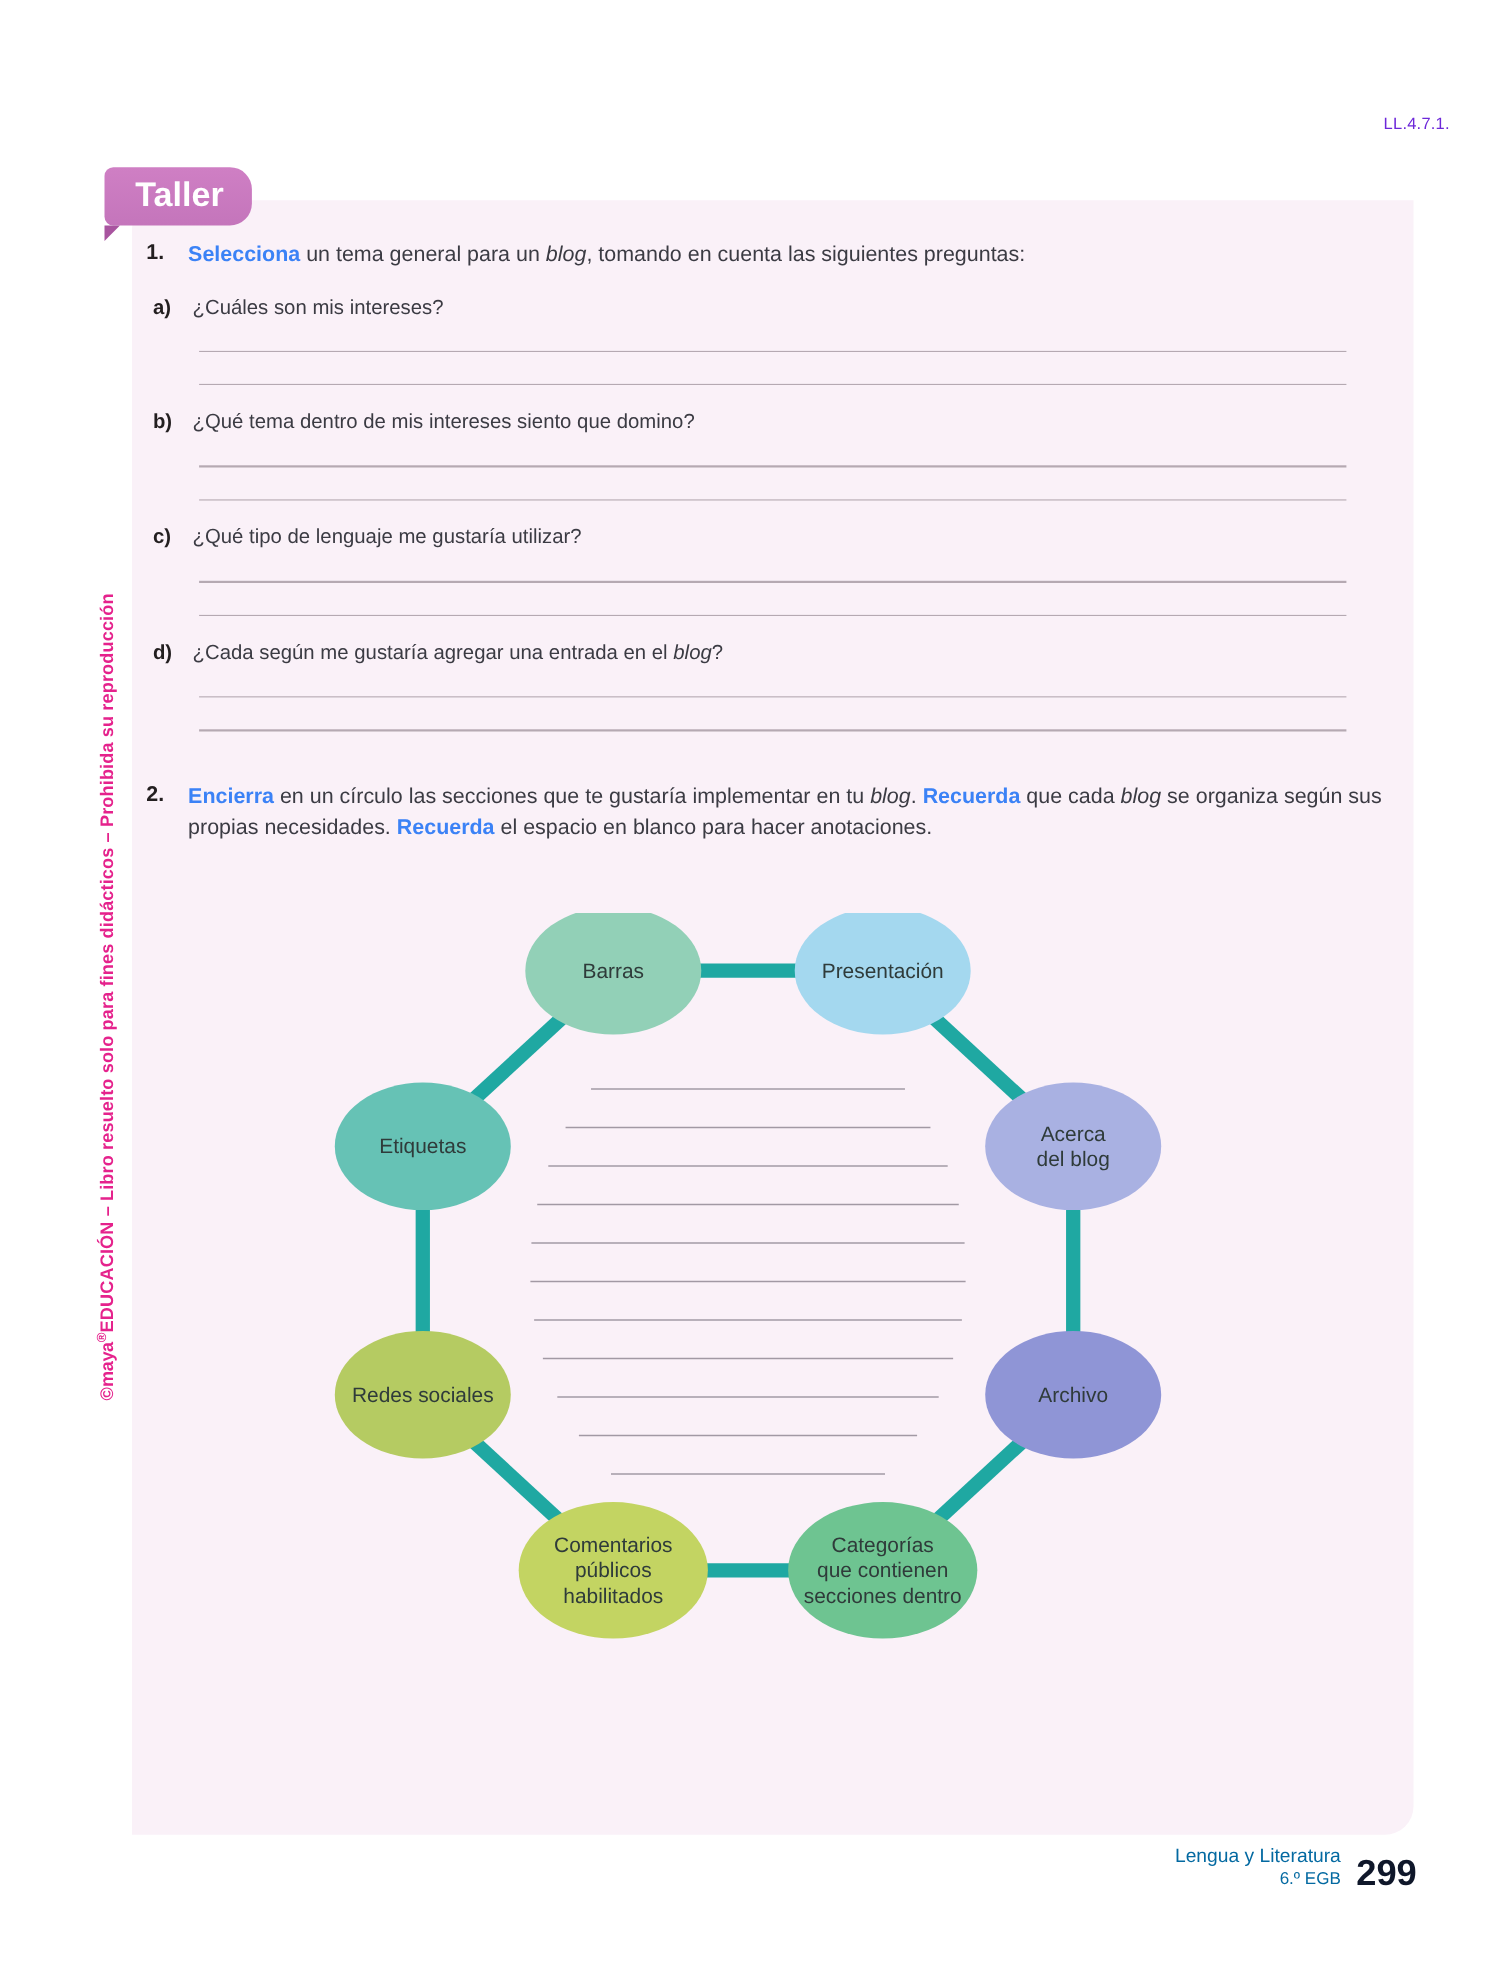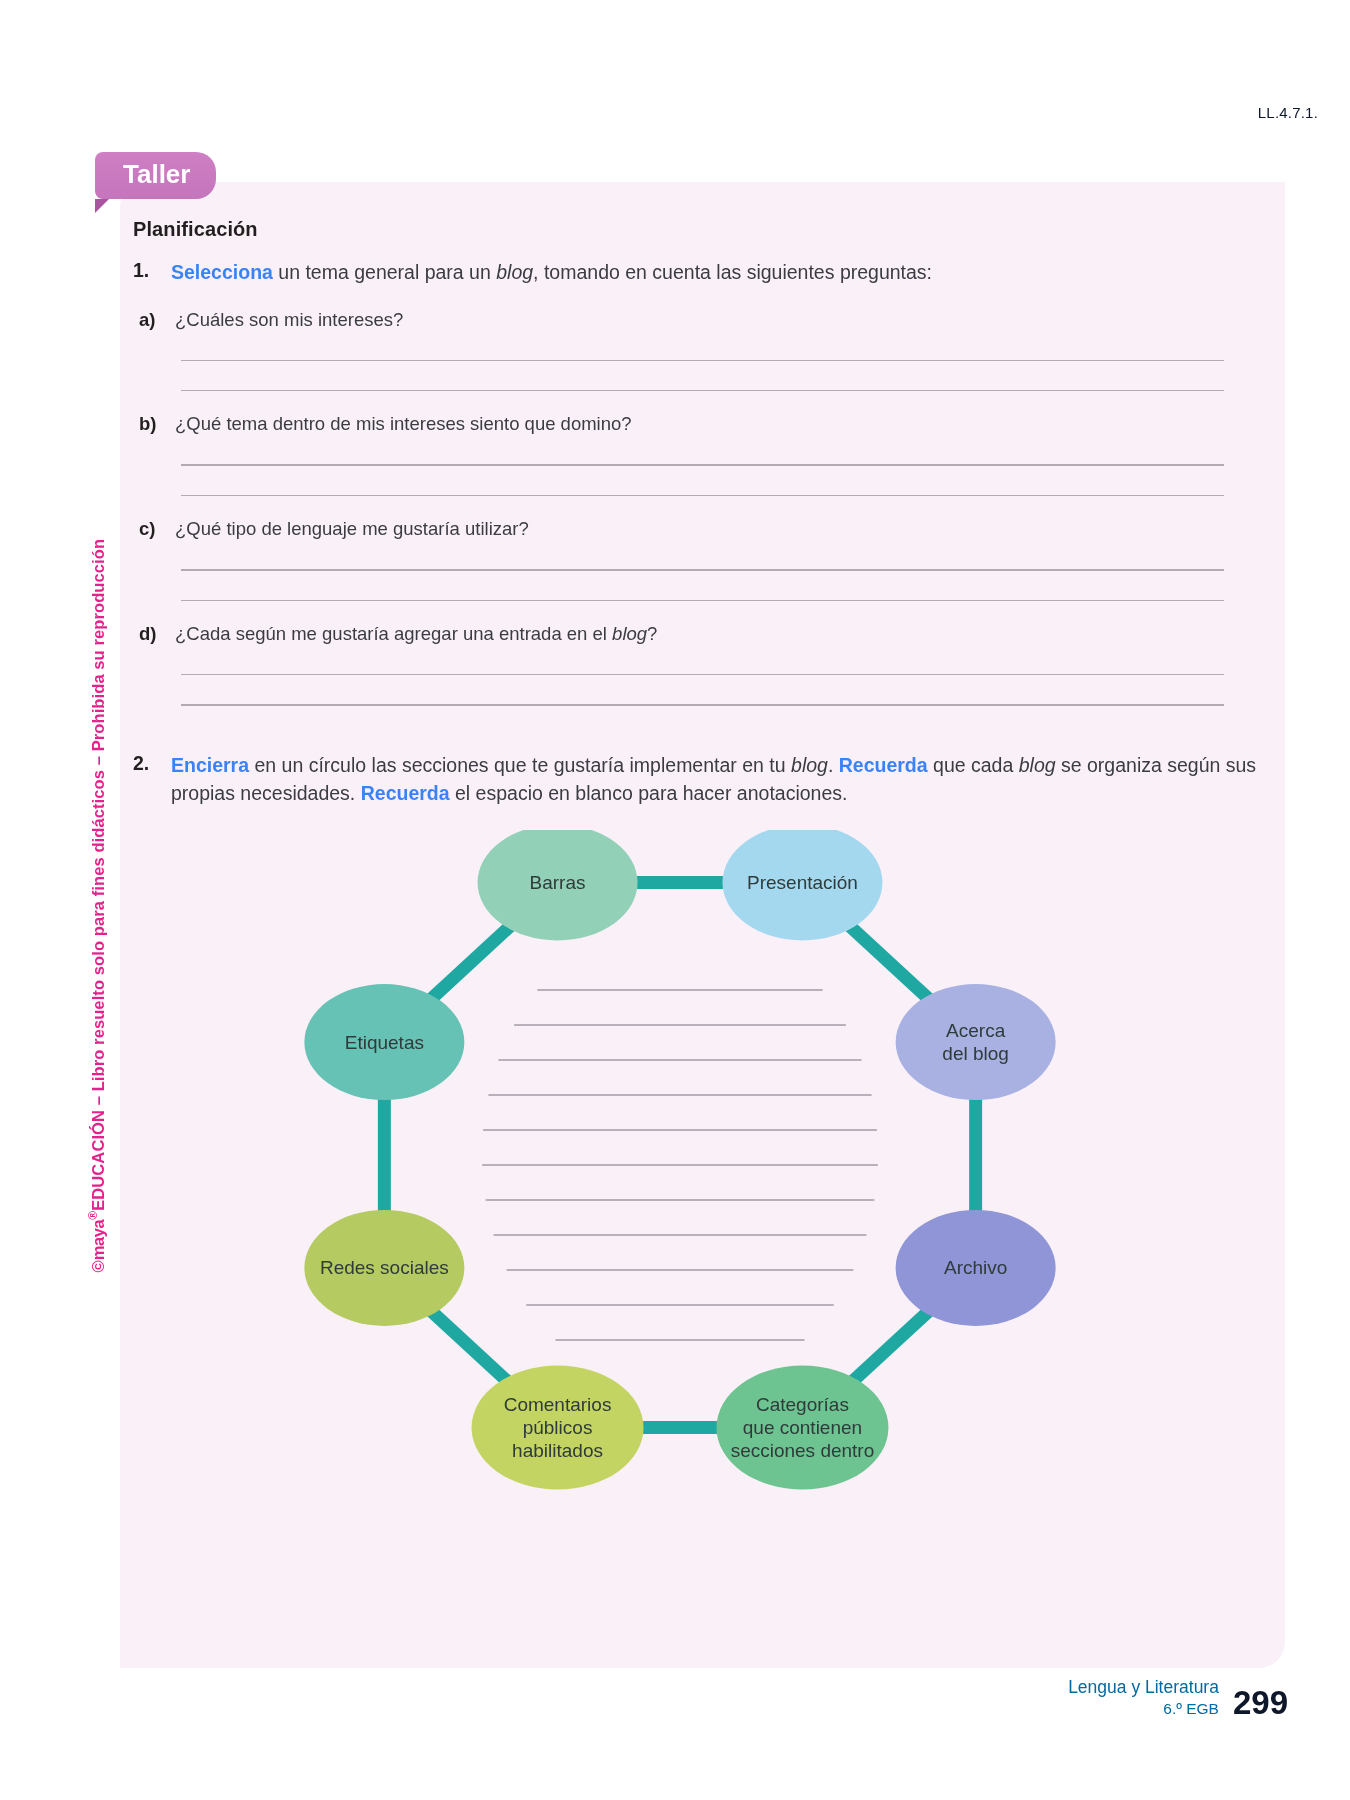--- a/index.html
+++ b/index.html
@@ -7,21 +7,21 @@
     width: 1350px; height: 1800px;
     background: #ffffff;
     font-family: "Liberation Sans", sans-serif;
     overflow: hidden;
   }
   .page { position: relative; width: 1350px; height: 1800px; background:#fff; }
 
   
   .std-code {
     position: absolute; top: 104px; right: 32px;
-    font-size: 15px; color: #0f172a; letter-spacing: .2px;
+    font-size: 15px; color: #6d28d9; letter-spacing: .2px;
   }
 
   
   .credit-rail {
     position: absolute; left: 82px; top: 486px;
     width: 30px; height: 840px;
     display: flex; align-items: center; justify-content: center;
   }
   .credit-text {
     transform: rotate(-90deg); transform-origin: center center;
@@ -39,21 +39,21 @@
     background: #faf1f8;
     border-top-left-radius: 26px;
     border-bottom-right-radius: 26px;
   }
 
   
   .tab-wrap { position: absolute; left: 95px; top: 152px; z-index: 5; }
   .tab {
     position: relative;
     background: linear-gradient(180deg,#cf7fc4 0%, #c475bb 100%);
-    color:#fff; font-size: 26px; font-weight: 700;
+    color:#fff; font-size: 31px; font-weight: 700;
     padding: 9px 26px 11px 28px;
     border-radius: 8px 20px 20px 8px;
     line-height: 1.05;
   }
   .tab:after {
     content:""; position:absolute; left:0; bottom:-14px;
     border-left: 14px solid #a8549f;
     border-bottom: 14px solid transparent;
   }
 
@@ -120,21 +120,20 @@
   </div>
 
   <div class="panel"></div>
 
   <div class="tab-wrap">
     <div class="tab">Taller</div>
   </div>
 
   <div class="content">
 
-    <h2 class="section-title">Planificación</h2>
 
     <div class="item">
       <div class="item-num">1.</div>
       <div class="item-body"><b>Selecciona</b><span> un tema general para un </span><i>blog</i><span>, tomando en cuenta las siguientes preguntas:</span></div>
     </div>
 
     <div class="sub">
       <div class="sub-letter">a)</div>
       <div class="sub-q"><span>¿Cuáles son mis intereses?</span><i></i><span></span></div>
     </div>

